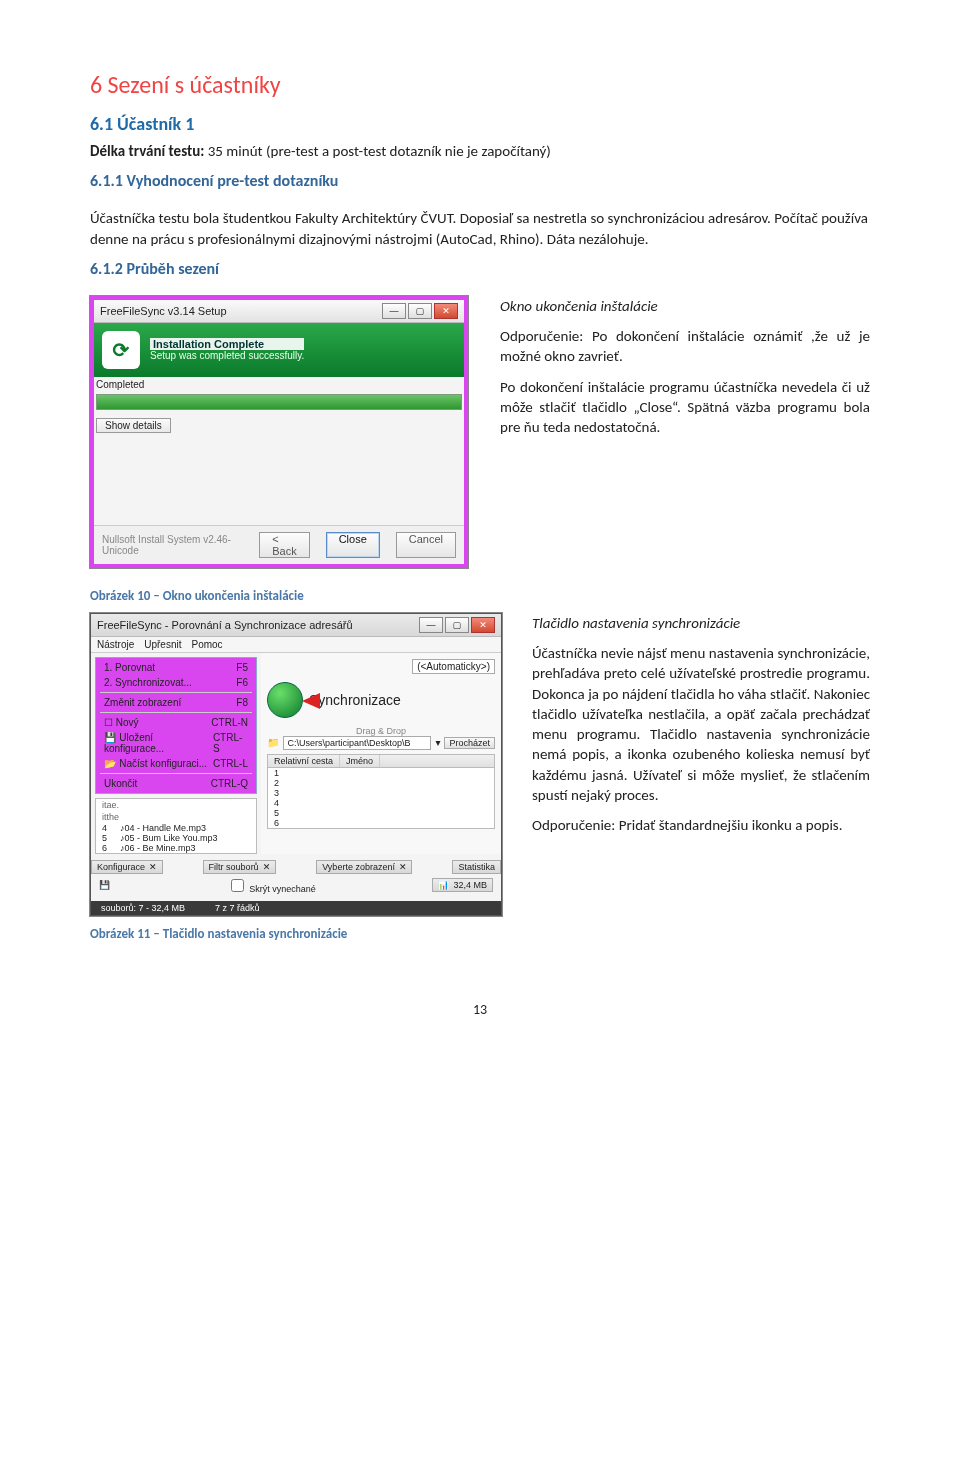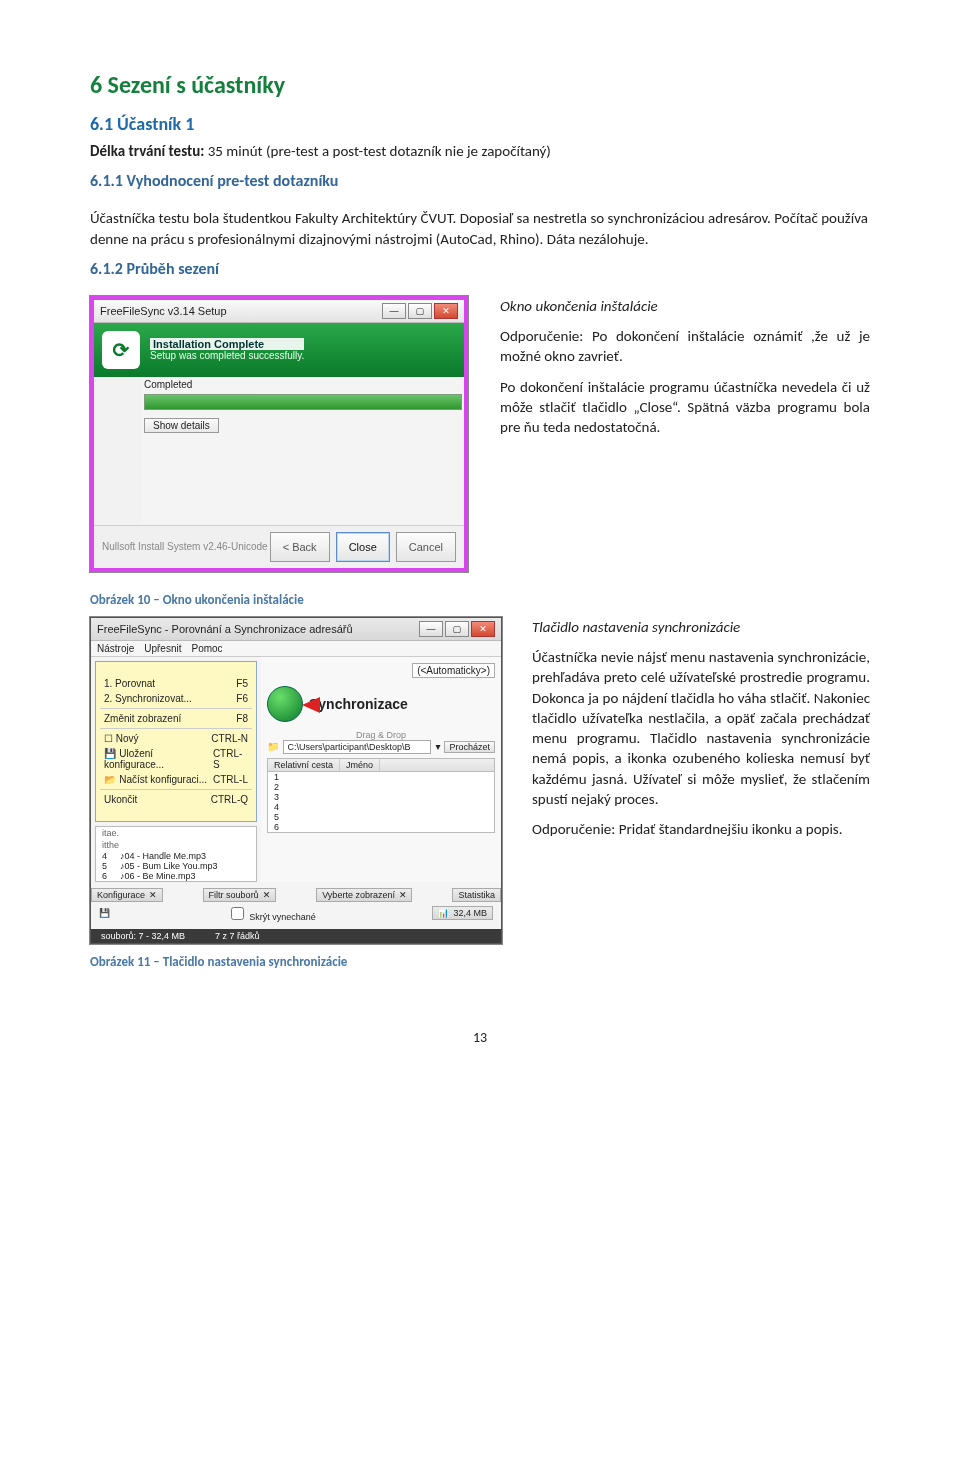--- a/index.html
+++ b/index.html
@@ -6,23 +6,23 @@
     font-family: Calibri, "Segoe UI", Arial, sans-serif;
     font-size: 15px;
     color: #222;
     margin: 0;
     padding: 70px 90px 40px 90px;
     width: 960px;
     box-sizing: border-box;
     background: #fff;
   }
   .h1 {
-    color: #15803d;
+    color: #ef4444;
     font-size: 24px;
-    font-weight: bold;
+    font-weight: normal;
     margin-bottom: 14px;
   }
   .h2 {
     color: #1f6aa8;
     font-size: 18px;
     font-weight: bold;
     margin-bottom: 6px;
   }
   .bold { font-weight: bold; }
   .para { margin-bottom: 10px; line-height: 1.35; }
@@ -93,21 +93,20 @@
     border-radius: 6px;
     background: #fff;
     display:flex; align-items:center; justify-content:center;
     color:#0a7a2b; font-size: 20px; font-weight:bold;
   }
   .installer-header .title-big { font-weight:bold; color:#033; background: rgba(255,255,255,0.9); padding: 0 3px; }
   .installer-header .sub { color:#e6ffe9; font-size:10px; }
   .installer-body {
     background:#f4f4f4;
     padding: 2px;
-    margin-left: 48px;
   }
   .progress-label { font-size: 10px; margin-bottom: 4px; }
   .progress {
     height: 14px;
     border: 1px solid #7a9c7a;
     background: linear-gradient(#6ac46a,#2f972f);
     margin-bottom: 8px;
   }
   .show-details {
     display:inline-block;
@@ -124,23 +123,24 @@
     justify-content: space-between;
     align-items:center;
     padding: 6px 8px;
     font-size: 10px;
     color:#888;
   }
   .dlg-btns { display:flex; gap:6px; }
   .dlg-btn {
     border:1px solid #999;
     background: linear-gradient(#fdfdfd,#e6e6e6);
-    padding: 8px 12px;
+    padding: 0 12px;
     font-size: 11px;
     color:#555;
+    margin-left:10px;
   }
   .dlg-btn.primary { border-color:#5a8cc9; box-shadow: inset 0 0 0 1px #bcd6f0; color:#111; }
 
   
   .syncwin {
     width: 410px;
     border: 1px solid #555;
     background: #f4f4f4;
     font-family: Tahoma, sans-serif;
     font-size: 10px;
@@ -149,24 +149,24 @@
   .sync-titlebar {
     background: linear-gradient(#eaeaea,#d8d8d8);
     padding: 3px 6px;
     display:flex; justify-content:space-between; align-items:center;
     border-bottom:1px solid #bbb;
     font-size:11px;
   }
   .sync-body { display:flex; }
   .sync-menu {
     width: 160px;
-    background:#fef9c3;
+    background:#d946ef;
     border:1px solid #8aa9cc;
     margin:4px;
-    padding: 14px 0;
+    padding: 2px 0;
   }
   .sync-menubar {
     display:flex; gap:10px;
     padding: 2px 6px;
     background:#f6f6f6;
     border-bottom:1px solid #ccc;
     font-size:10px;
   }
   .menu-row {
     display:flex; justify-content:space-between;
@@ -196,21 +196,21 @@
     position:relative;
   }
   .red-arrow {
     position:absolute;
     right:-18px; top:10px;
     width:0; height:0;
     border-top:8px solid transparent;
     border-bottom:8px solid transparent;
     border-right:18px solid #d22;
   }
-  .sync-label { font-size:14px; font-weight:bold; }
+  .sync-label { font-size:14px; font-weight:normal; }
   .path-row { display:flex; gap:4px; align-items:center; margin-bottom:4px; }
   .path-input { flex:1; border:1px solid #aaa; background:#fff; padding:1px 3px; font-size:9px; }
   .mini-btn { border:1px solid #aaa; background:linear-gradient(#fafafa,#e0e0e0); padding:0 4px; font-size:9px; }
   .table-hdr {
     display:flex; background:linear-gradient(#f0f0f0,#e0e0e0);
     border:1px solid #bbb; font-size:9px;
   }
   .table-hdr span { padding:1px 6px; border-right:1px solid #ccc; }
   .table-rows { border:1px solid #bbb; border-top:none; background:#fff; font-size:9px; }
   .trow { display:flex; padding:0 6px; }

